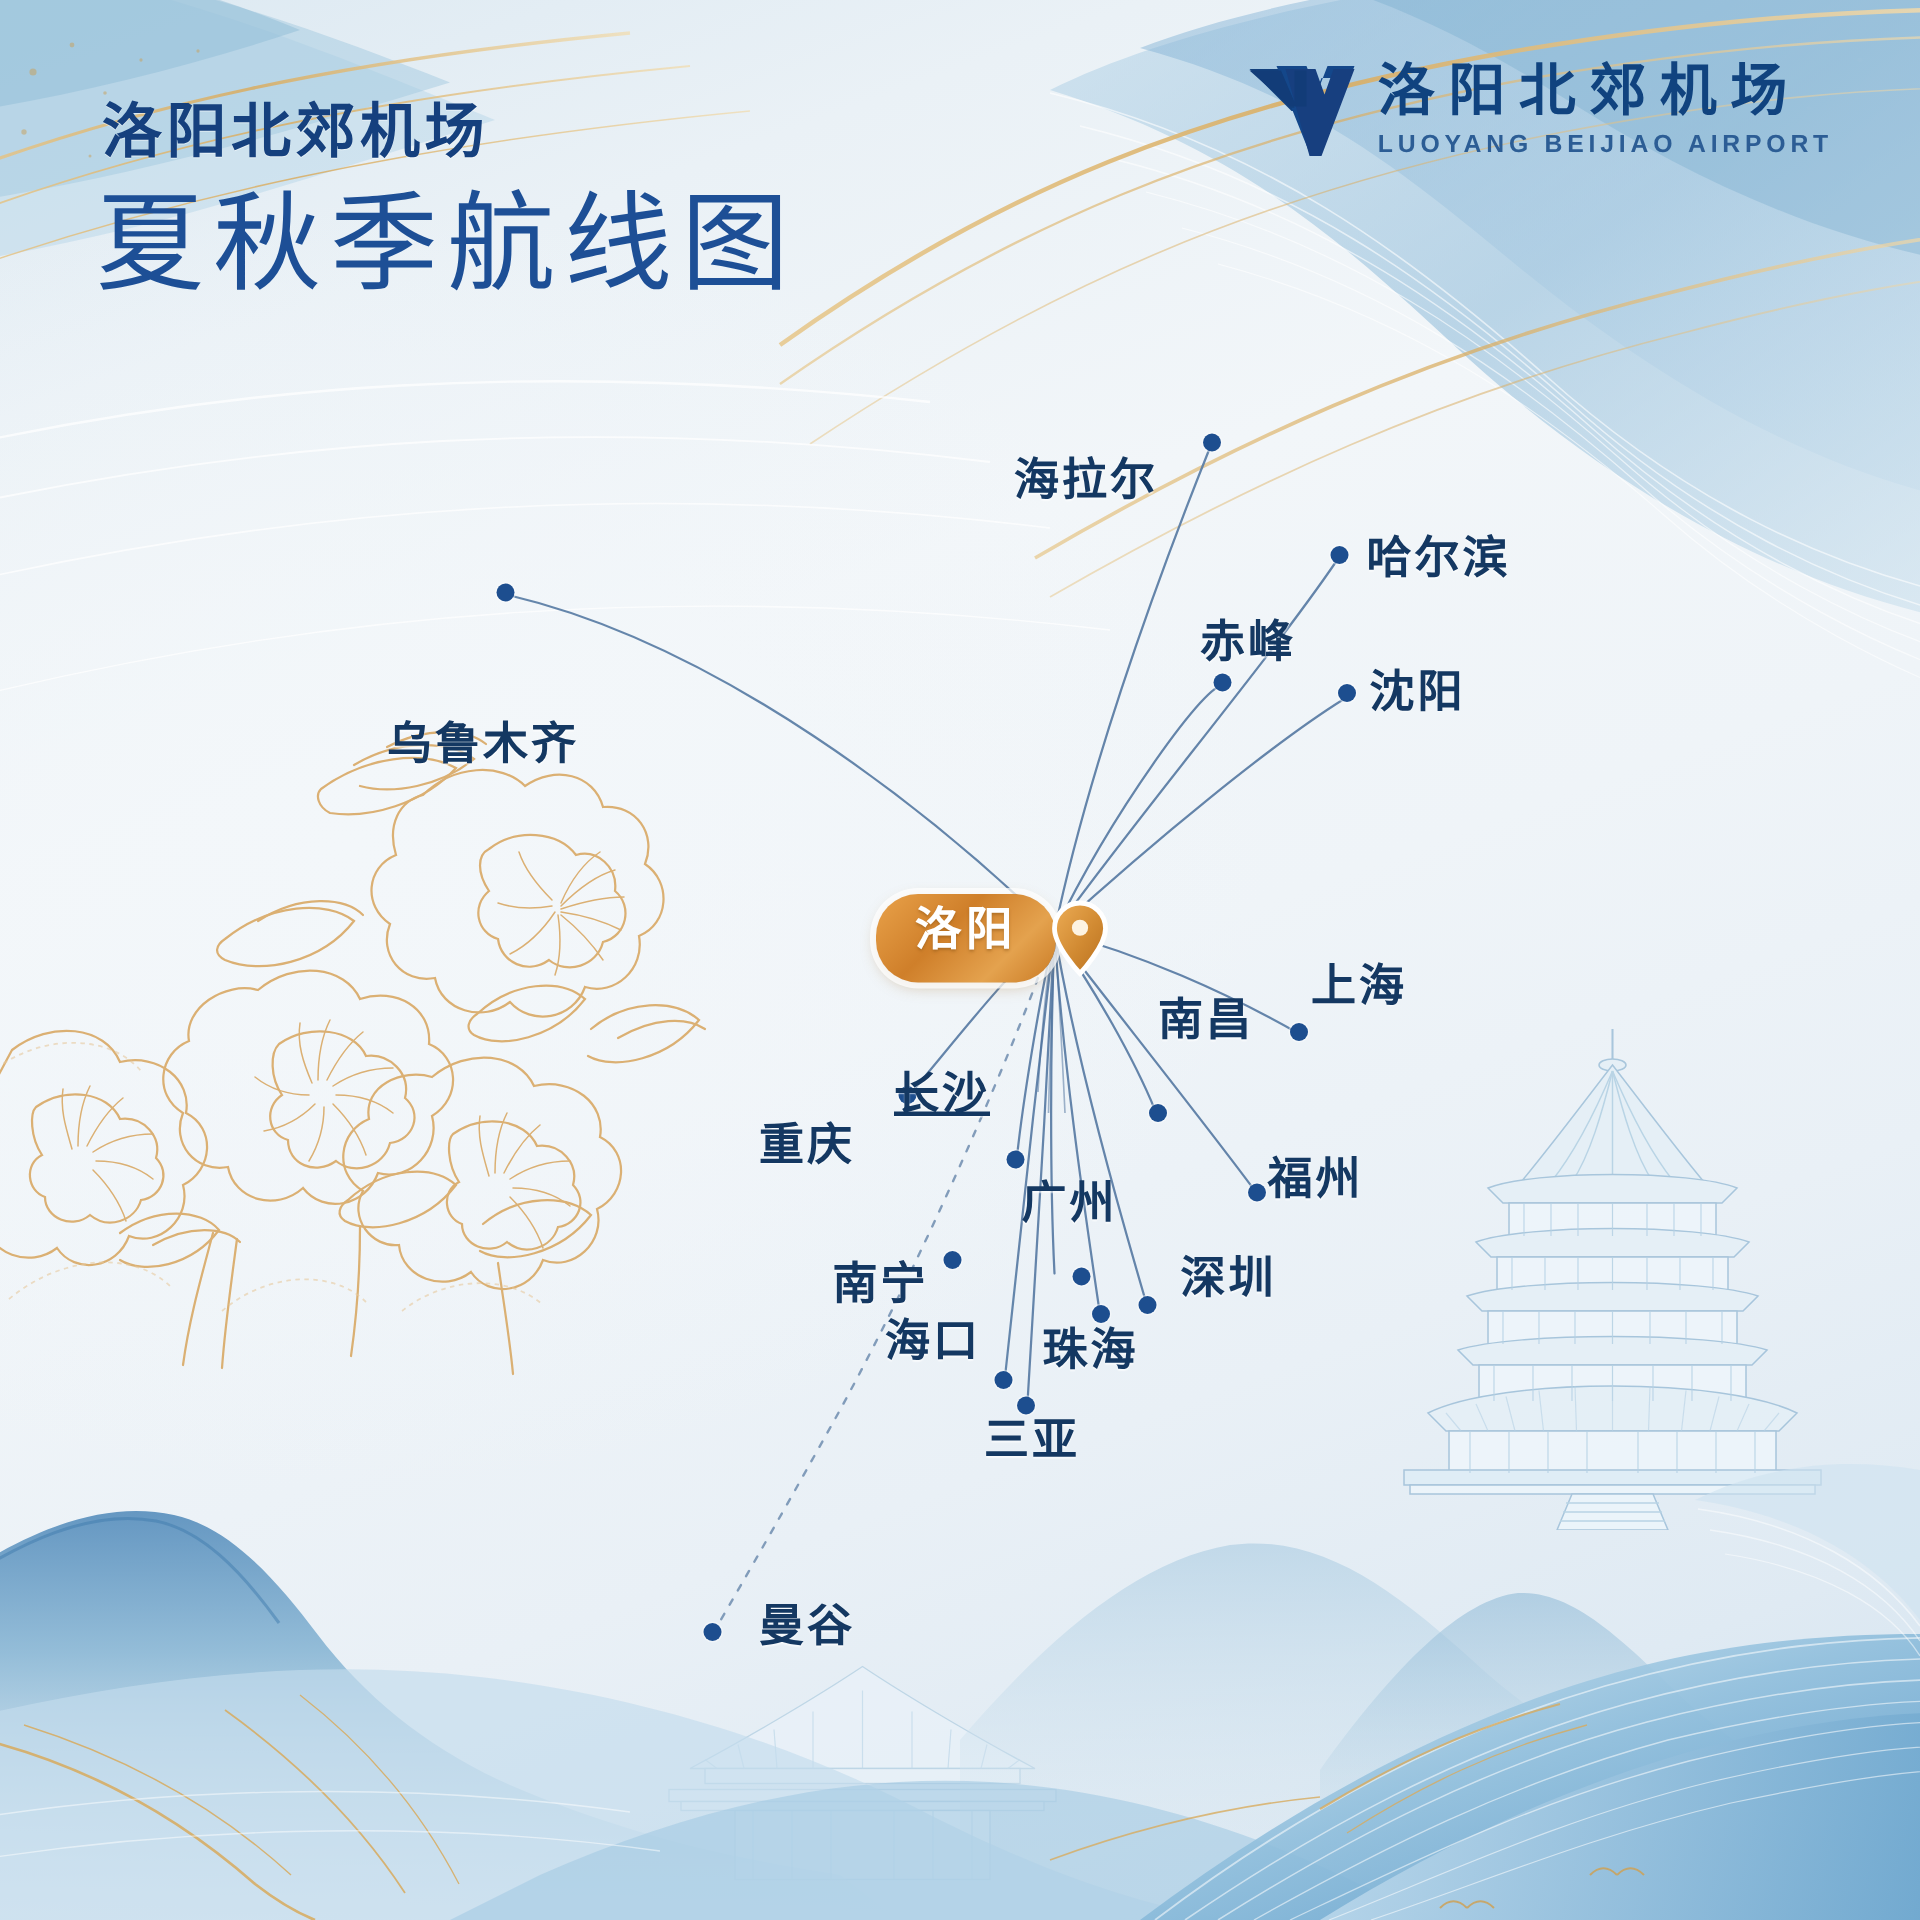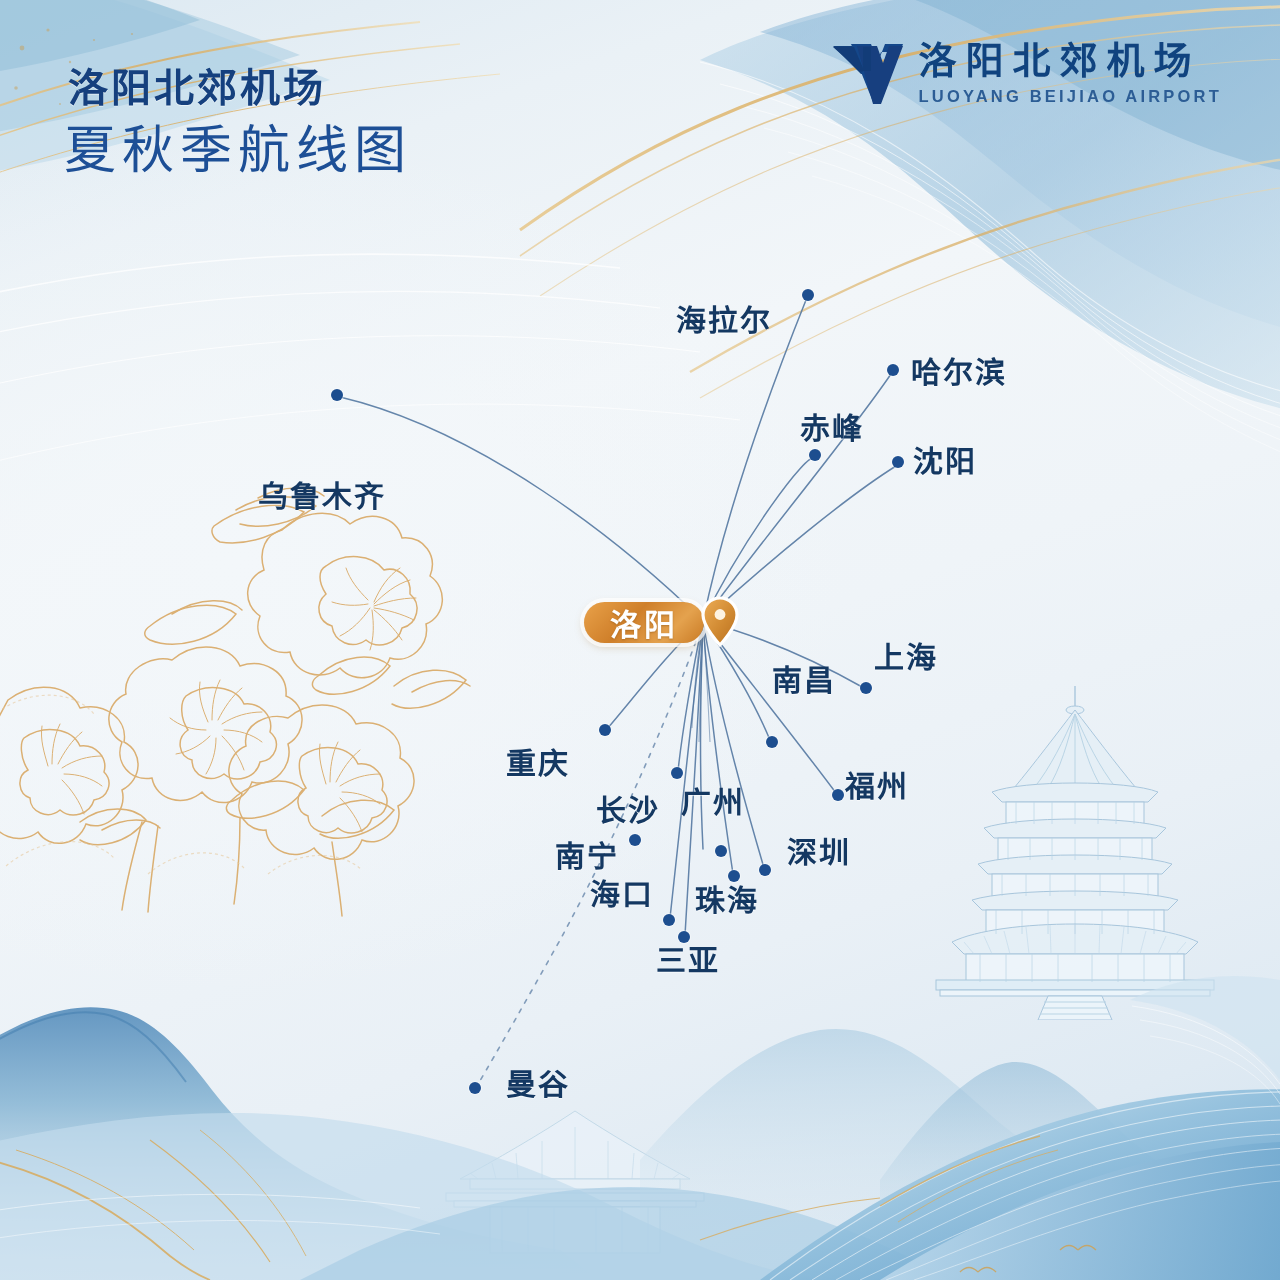--- a/index.html
+++ b/index.html
@@ -19,36 +19,36 @@
 
   
   #title-block{position:absolute;left:68px;top:66px;z-index:40;}
   #main-title{
     font-size:40px;font-weight:bold;letter-spacing:3px;color:#15407e;
     line-height:1.1;margin:0;
     text-shadow:0 1px 0 rgba(255,255,255,.5);
   }
   #sub-title{
     font-family:"Liberation Serif","DejaVu Serif",serif;
-    font-size:52px;color:#1d4f96;letter-spacing:6px;line-height:1.25;
+    font-size:72px;color:#1d4f96;letter-spacing:6px;line-height:1.25;
     margin:8px 0 0 -4px;font-weight:400;
   }
 
   
   #logo{position:absolute;right:58px;top:40px;display:flex;align-items:center;gap:14px;z-index:40;}
   #logo-mark{width:74px;height:68px;flex:0 0 auto;}
   #logo-text{display:flex;flex-direction:column;justify-content:center;}
   #logo-cn{font-size:38px;font-weight:bold;color:#10437f;letter-spacing:9px;line-height:1.05;}
   #logo-en{font-size:16.5px;font-weight:bold;color:#2c5d95;letter-spacing:3.2px;margin-top:5px;}
 
   
   #hub{position:absolute;z-index:35;display:flex;align-items:center;}
   #hub-pill{
     background:linear-gradient(135deg,#e9a24a 0%,#cf7f2a 40%,#e4a24e 72%,#c97a24 100%);
-    border-radius:28px;padding:8px 26px 2px 26px;
+    border-radius:28px;padding:8px 26px 20px 26px;
     box-shadow:0 0 0 4px rgba(255,255,255,.72), 0 3px 10px rgba(160,105,35,.35);
   }
   #hub-label{color:#fff;font-size:31px;font-weight:bold;letter-spacing:3px;line-height:1;
              text-shadow:0 1px 2px rgba(130,80,20,.45);}
   #hub-pin{width:40px;height:52px;margin-left:-4px;}
 
   
   .city{position:absolute;z-index:30;}
   .city-name{
     position:absolute;white-space:nowrap;font-size:30px;font-weight:bold;
@@ -541,21 +541,21 @@
   <div class="city">
     <span class="city-dot" style="left:832px;top:789px;"></span>
     <span class="city-name" style="left:845px;top:772px;">福州</span>
   </div>
   <div class="city">
     <span class="city-dot" style="left:599px;top:724px;"></span>
     <span class="city-name" style="left:506px;top:713px;margin-top:36px;">重庆</span>
   </div>
   <div class="city">
     <span class="city-dot" style="left:671px;top:767px;"></span>
-    <span class="city-name" style="left:596px;top:796px;">长沙</span>
+    <span class="city-name" style="left:596px;top:715px;text-decoration:underline;">长沙</span>
   </div>
   <div class="city">
     <span class="city-dot" style="left:629px;top:834px;"></span>
     <span class="city-name" style="left:555px;top:810px;margin-top:32px;">南宁</span>
   </div>
   <div class="city">
     <span class="city-dot" style="left:715px;top:845px;"></span>
     <span class="city-name" style="left:681px;top:788px;">广州</span>
   </div>
   <div class="city">

